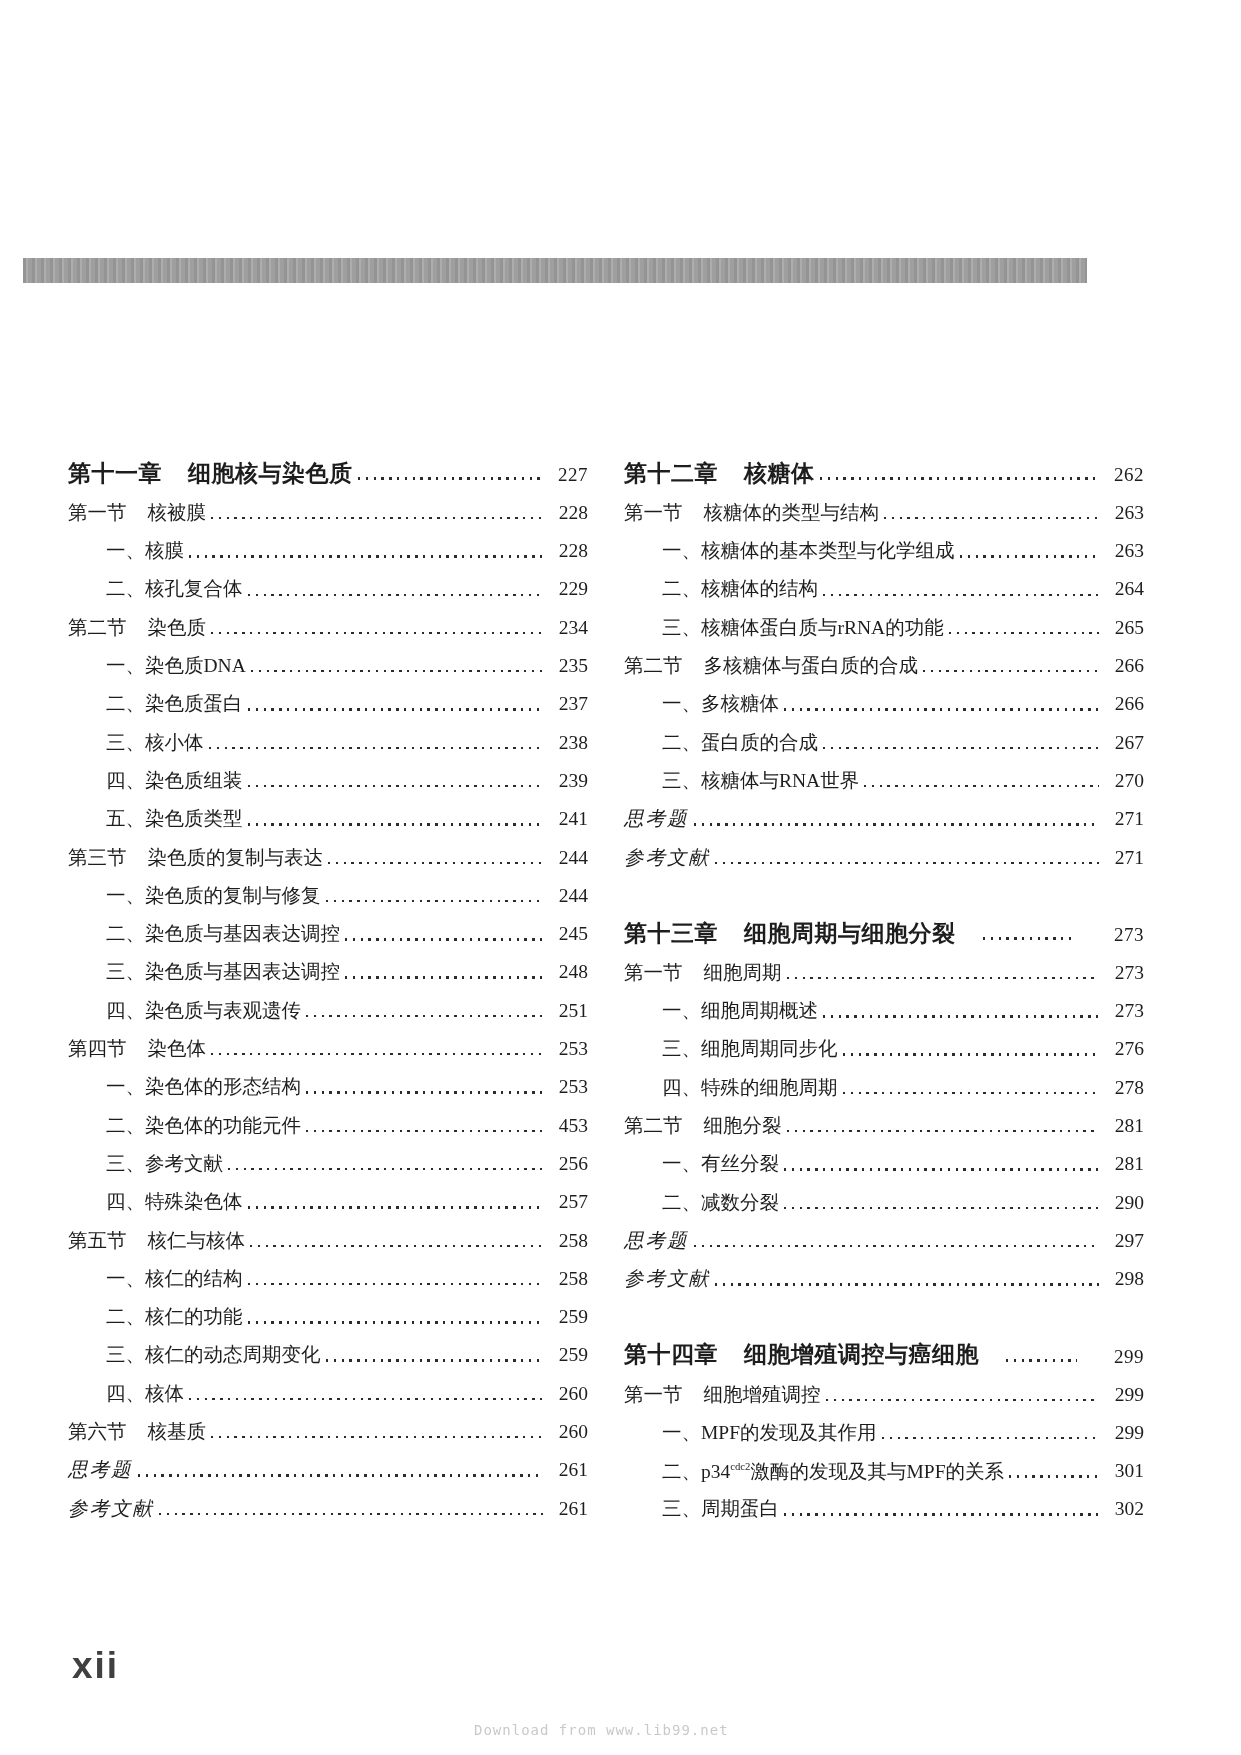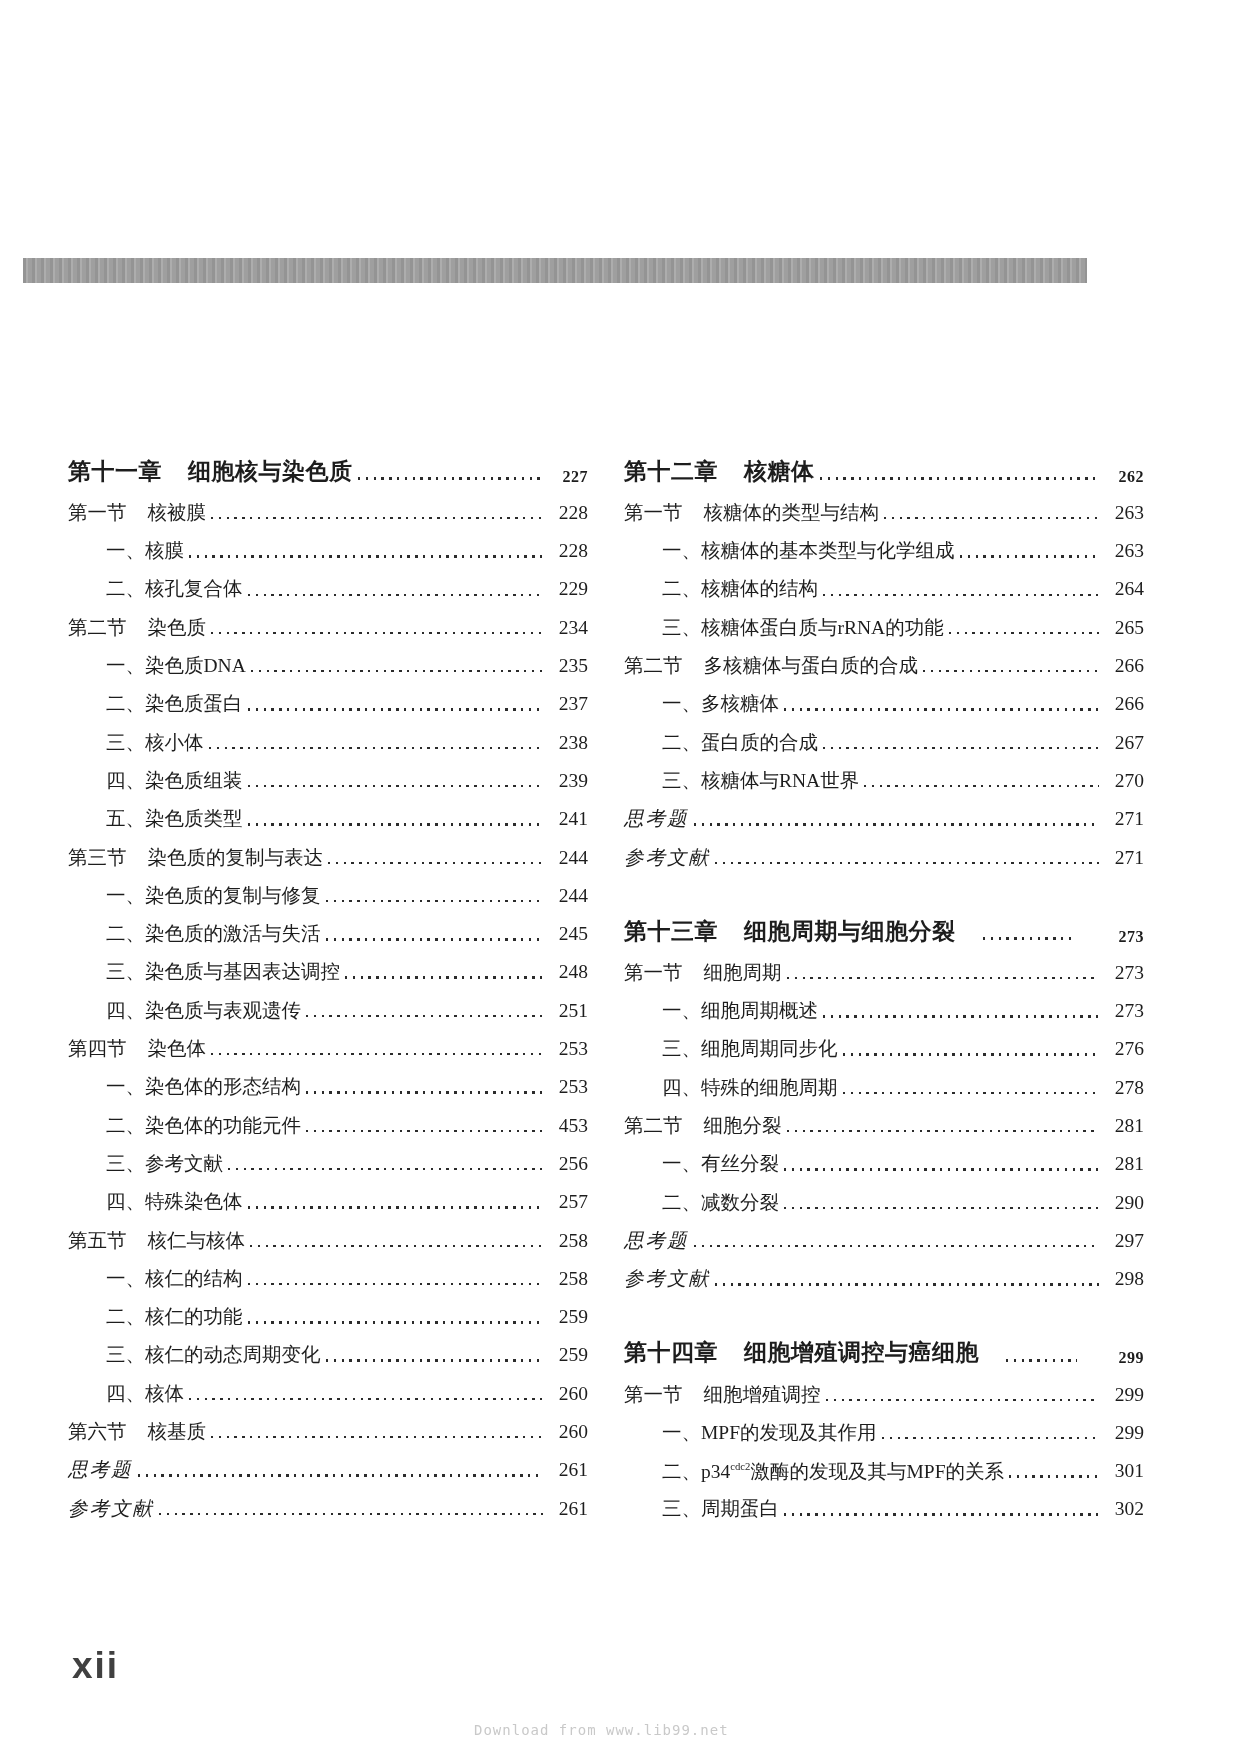--- a/index.html
+++ b/index.html
@@ -49,42 +49,42 @@
   }
   .toc-row.gap-before { margin-top:29px;gap:22px; }
 
   .toc-text { flex:0 0 auto; }
   .toc-row.item .toc-text { padding-left:38px; }
   .toc-row.extra .toc-text {
     font-style:italic;
     letter-spacing:2px;
   }
   .lbl { margin-right:21px; }
-  .chapter .lbl { margin-right:26px;font-family:Liberation Mono, monospace; }
+  .chapter .lbl { margin-right:26px; }
 
   sup.sup { font-size:.55em; vertical-align:super; letter-spacing:0; }
 
   .leader {
     flex:1 1 auto;
     min-width:12px;
     height:2.4px;
     margin:0 3px 5px 5px;
     background-image:repeating-linear-gradient(to right,#2b2b2b 0 2.4px,transparent 2.4px 7.8px);
   }
   .chapter .leader { margin-bottom:6px; height:2.8px; }
 
   .pg {
     flex:0 0 auto;
     min-width:42px;
     text-align:right;
     font-family:"Liberation Serif","DejaVu Serif",serif;
     font-size:19.5px;
     font-weight:normal;
   }
-  .chapter .pg { font-size:16px; font-weight:bold; }
+  .chapter .pg { font-size:19px; font-weight:normal; }
 
   .folio {
     position:absolute;
     left:72px; top:1645px;
     font-family:"Liberation Sans","DejaVu Sans",sans-serif;
     font-weight:bold;
     font-size:37px;
     letter-spacing:2px;
     color:#404040;
   }
@@ -159,21 +159,21 @@
         <span class="toc-text"><span class="lbl">第三节</span><span>染色质的复制与表达</span></span>
         <span class="leader"></span>
         <span class="pg">244</span>
       </div>
       <div class="toc-row item">
         <span class="toc-text">一、染色质的复制与修复</span>
         <span class="leader"></span>
         <span class="pg">244</span>
       </div>
       <div class="toc-row item">
-        <span class="toc-text">二、染色质的激活与失活</span>
+        <span class="toc-text">二、染色质与基因表达调控</span>
         <span class="leader"></span>
         <span class="pg">245</span>
       </div>
       <div class="toc-row item">
         <span class="toc-text">三、染色质与基因表达调控</span>
         <span class="leader"></span>
         <span class="pg">248</span>
       </div>
       <div class="toc-row item">
         <span class="toc-text">四、染色质与表观遗传</span>

